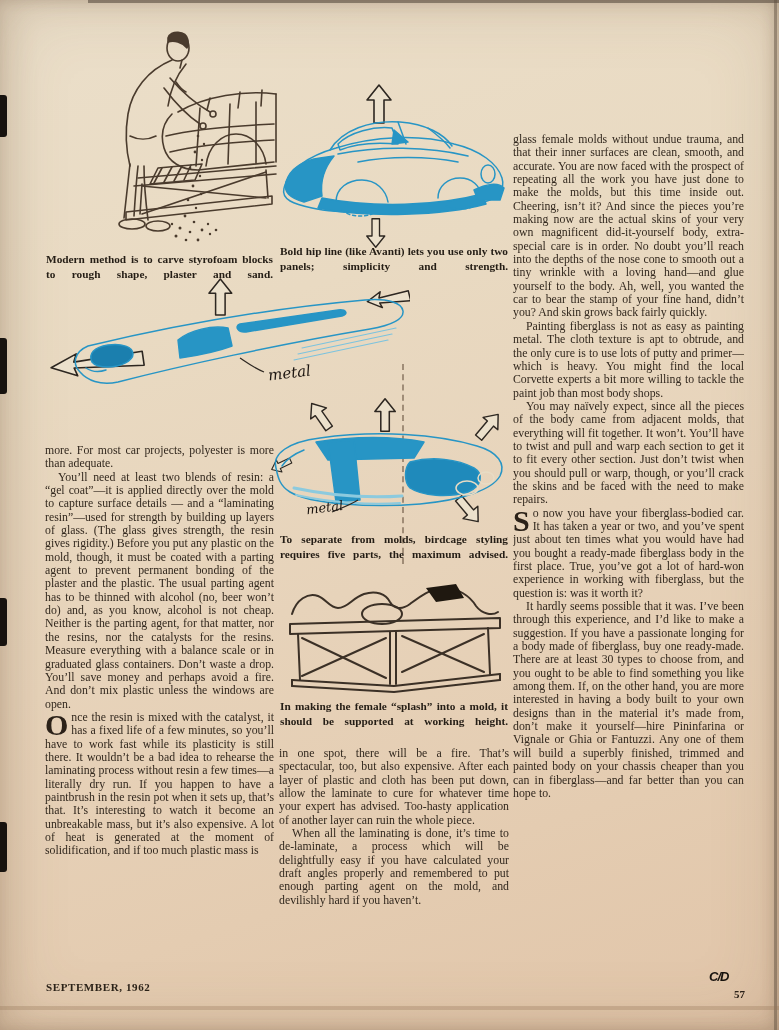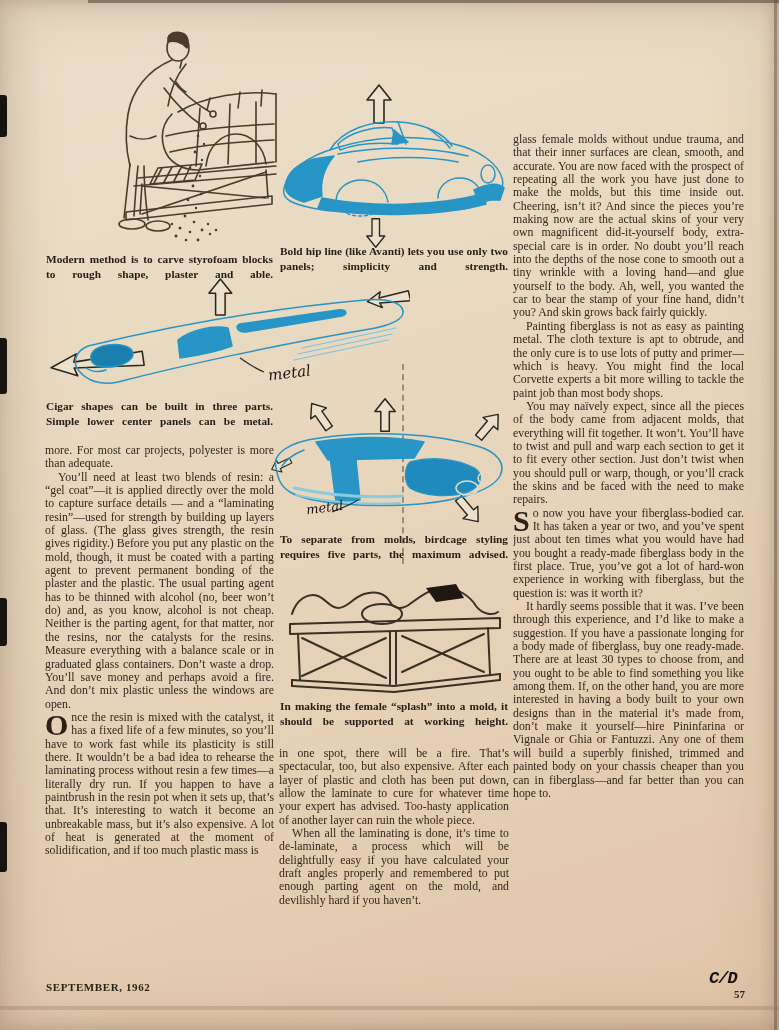--- a/index.html
+++ b/index.html
@@ -17,21 +17,21 @@
   .blob { left:0; width:7px; background:#17130f; border-radius:0 3px 3px 0; }
   
   .colbody { font-size:11.8px; line-height:13.35px; text-align:justify; color:#32281e; overflow:hidden; }
   .colbody p { margin:0; }
   .indent { text-indent:13px; }
   .gap-top { margin-top:13px; }
   .dropcap { float:left; font-weight:bold; font-size:30px; line-height:25px; padding:1px 3px 0 0; color:#2b2118; }
   .caption { font-weight:bold; font-size:11.3px; line-height:15px; text-align:justify; text-align-last:justify; color:#241d15; }
   .footer  { font-weight:bold; font-size:11px; letter-spacing:.6px; color:#2b2218; }
   .pageno  { font-weight:bold; font-size:11px; color:#2b2218; }
-  .brand   { font-family:Liberation Mono, monospace; font-weight:bold; font-style:italic; font-size:17px; color:#17120d; letter-spacing:-1px; }
+  .brand   { font-family:Liberation Sans, sans-serif; font-weight:bold; font-style:italic; font-size:13px; color:#17120d; letter-spacing:-1px; }
   .metal   { font-style:italic; font-size:15px; color:#1c1510; font-family:"DejaVu Serif", serif; transform:rotate(-7deg); }
   .dashline{ width:0; border-left:2px dashed rgba(122,102,82,.65); }
   svg { display:block; }
 </style>
 </head>
 <body>
 
 <div id="page">
 
   <div class="abs edge-top"></div>
@@ -206,23 +206,22 @@
         <path d="M12 62 L222 56 M12 72 L222 66 M12 62 L12 72 M222 56 L222 66"></path>
         <path d="M20 72 L22 118 M112 70 L112 122 M118 70 L118 122 M210 66 L212 112"></path>
         <path d="M24 76 L108 116 M24 114 L108 76"></path>
         <path d="M124 74 L206 110 M124 110 L206 72"></path>
         <path d="M14 118 L116 124 L222 112 M14 124 L116 130 L222 118"></path>
         <path d="M14 118 L14 124 M222 112 L222 118"></path>
       </g>
     </svg>
   </div>
 
-  <div class="abs caption" style="left:46px;top:252px;width:227px;">Modern method is to carve styrofoam blocks to rough shape, plaster and able.</div>
+  <div class="abs caption" style="left:46px;top:252px;width:227px;">Modern method is to carve styrofoam blocks to rough shape, plaster and sand.</div>
   <div class="abs caption" style="left:280px;top:244px;width:228px;">Bold hip line (like Avanti) lets you use only two panels; simplicity and strength.</div>
-  <div class="abs caption" style="left:46px;top:399px;width:227px;">Cigar shapes can be built in three parts. Simple lower center panels can be metal.</div>
   <div class="abs caption" style="left:280px;top:532px;width:228px;">To separate from molds, birdcage styling requires five parts, the maximum advised.</div>
   <div class="abs caption" style="left:280px;top:699px;width:228px;">In making the female “splash” into a mold, it should be supported at working height.</div>
 
   <div class="abs colbody" style="left:45px;top:444px;width:229px;height:544px;">
     <p>more. For most car projects, polyester is more than adequate.</p>
     <p class="indent">You’ll need at least two blends of resin: a “gel coat”—it is applied directly over the mold to capture surface details — and a “laminating resin”—used for strength by building up layers of glass. (The glass gives strength, the resin gives rigidity.) Before you put any plastic on the mold, though, it must be coated with a parting agent to prevent permanent bonding of the plaster and the plastic. The usual parting agent has to be thinned with alcohol (no, beer won’t do) and, as you know, alcohol is not cheap. Neither is the parting agent, for that matter, nor the resins, nor the catalysts for the resins. Measure everything with a balance scale or in graduated glass containers. Don’t waste a drop. You’ll save money and perhaps avoid a fire. And don’t mix plastic unless the windows are open.</p>
     <p class="gap-top">
       <span class="dropcap">O</span><span>nce the resin is mixed with the catalyst, it has a fixed life of a few minutes, so you’ll have to work fast while its plasticity is still there. It wouldn’t be a bad idea to rehearse the laminating process without resin a few times—a literally dry run. If you happen to have a paintbrush in the resin pot when it sets up, that’s that. It’s interesting to watch it become an unbreakable mass, but it’s also expensive. A lot of heat is generated at the moment of solidification, and if too much plastic mass is</span>
     </p>
   </div>

